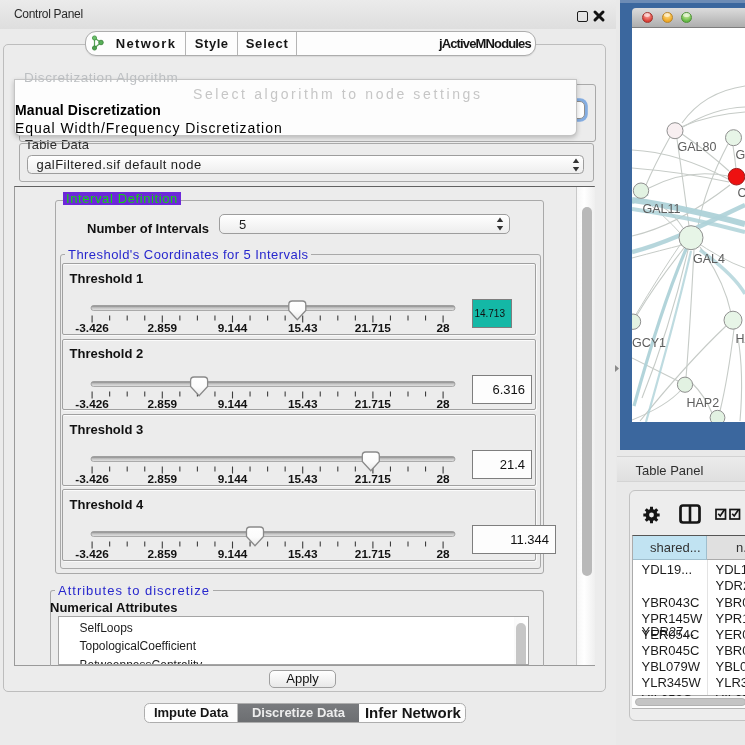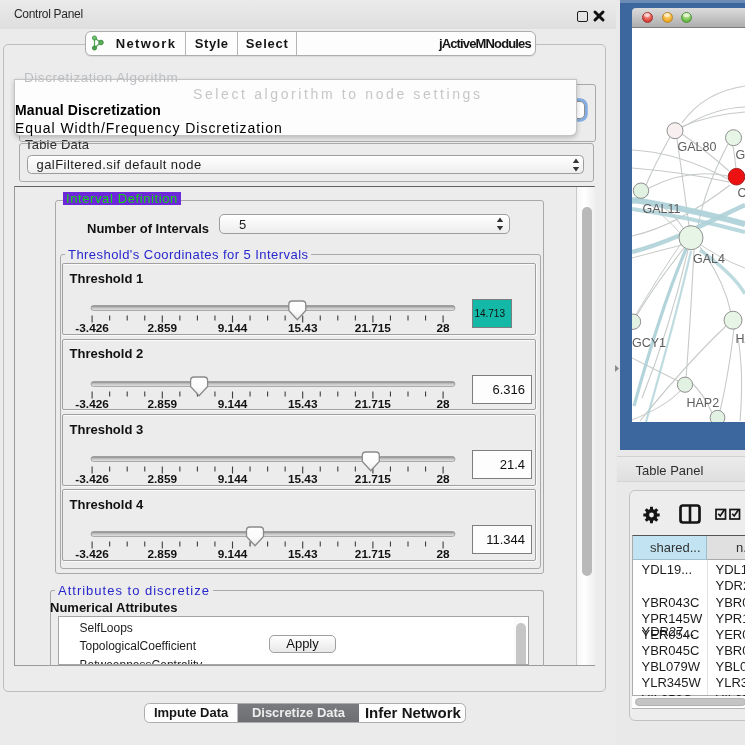--- a/index.html
+++ b/index.html
@@ -9,21 +9,21 @@
 <div id="root">
 
 <div class="abs" style="left:0;top:0;width:616px;height:29px;background:linear-gradient(#ebebeb,#dedede);border-bottom:1px solid #c6c6c6;"></div>
 <div class="abs" style="left:14px;top:7px;font-size:12px;letter-spacing:-0.3px;color:#2a2a2a;">Control Panel</div>
 <div class="abs" style="left:577px;top:10.5px;width:9px;height:9px;border:1.6px solid #1c1c1c;border-radius:2px;"></div>
 <svg class="abs" style="left:592px;top:9px" width="14" height="14" viewBox="0 0 14 14">
       <path d="M3 3 L11 11 M11 3 L3 11" stroke="#111" stroke-width="3" stroke-linecap="round"></path>
     </svg>
 <div class="abs" style="left:0;top:29px;width:616px;height:716px;background:#ebebeb;"></div>
 <div class="abs" style="left:3px;top:44px;width:603px;height:648px;background:#ececec;border:1px solid #bdbdbd;border-radius:5px;box-sizing:border-box;"></div>
-<div class="abs" style="left:85px;top:31px;width:451px;height:25px;border:1px solid #adadad;border-radius:6px;background:#fdfdfd;box-sizing:border-box;overflow:hidden;box-shadow:0 1px 1px rgba(0,0,0,0.08);">
+<div class="abs" style="left:85px;top:31px;width:451px;height:25px;border:1px solid #adadad;border-radius:11px;background:#fdfdfd;box-sizing:border-box;overflow:hidden;box-shadow:0 1px 1px rgba(0,0,0,0.08);">
 <div style="position:absolute;left:0px;top:0;width:100px;height:25px;color:#161616;border-right:1px solid #b5b5b5;font-size:13px;font-weight:bold;letter-spacing:1.3px;line-height:23px;text-align:center;box-sizing:border-box;padding-left:21px;">Network</div>
 <div style="position:absolute;left:100px;top:0;width:52.400000000000006px;height:25px;color:#161616;border-right:1px solid #b5b5b5;font-size:13px;font-weight:bold;letter-spacing:0.55px;line-height:23px;text-align:center;box-sizing:border-box;">Style</div>
 <div style="position:absolute;left:152.4px;top:0;width:58.599999999999994px;height:25px;color:#161616;border-right:1px solid #b5b5b5;font-size:13px;font-weight:bold;letter-spacing:0.8px;line-height:23px;text-align:center;box-sizing:border-box;">Select</div>
 <div style="position:absolute;left:346.8px;top:0;width:104.19999999999999px;height:25px;color:#161616;font-size:13px;font-weight:bold;letter-spacing:-0.85px;line-height:23px;text-align:center;box-sizing:border-box;">jActiveMNodules</div>
 </div>
 <svg class="abs" style="left:91px;top:34px" width="14" height="18" viewBox="0 0 14 18">
       <path d="M3.5 4 V14 M3.5 4 L10 8.5 M3.5 14 L10 8.5" stroke="#57a457" stroke-width="1.2" fill="none"></path>
       <circle cx="3.5" cy="4" r="2.1" fill="#6cc16c" stroke="#3f8f3f" stroke-width="0.8"></circle>
       <circle cx="3.5" cy="14" r="2.1" fill="#4da34d" stroke="#357f35" stroke-width="0.8"></circle>
       <circle cx="10" cy="8.5" r="2.3" fill="#58b058" stroke="#357f35" stroke-width="0.8"></circle>
@@ -231,38 +231,38 @@
         <line x1="362.55" y1="51.5" x2="362.55" y2="56.5" stroke="#3e3e3e" stroke-width="1.1"></line>
         <line x1="380.10" y1="51.5" x2="380.10" y2="58.5" stroke="#3e3e3e" stroke-width="1.1"></line>
         <text x="29.10" y="68" font-size="11.8" font-weight="bold" fill="#111" text-anchor="middle" font-family="Liberation Sans, sans-serif">-3.426</text>
         <text x="99.30" y="68" font-size="11.8" font-weight="bold" fill="#111" text-anchor="middle" font-family="Liberation Sans, sans-serif">2.859</text>
         <text x="169.50" y="68" font-size="11.8" font-weight="bold" fill="#111" text-anchor="middle" font-family="Liberation Sans, sans-serif">9.144</text>
         <text x="239.70" y="68" font-size="11.8" font-weight="bold" fill="#111" text-anchor="middle" font-family="Liberation Sans, sans-serif">15.43</text>
         <text x="309.90" y="68" font-size="11.8" font-weight="bold" fill="#111" text-anchor="middle" font-family="Liberation Sans, sans-serif">21.715</text>
         <text x="380.10" y="68" font-size="11.8" font-weight="bold" fill="#111" text-anchor="middle" font-family="Liberation Sans, sans-serif">28</text>
         <path d="M 183.50 40.5 Q 183.50 37 187.00 37 L 197.00 37 Q 200.50 37 200.50 40.5 L 200.50 46.5 L 192.00 55.8 L 183.50 46.5 Z" fill="url(#th3)" stroke="#8a8a8a" stroke-width="1.3"></path>
       </svg>
-<div style="position:absolute;left:409.5px;top:35px;width:60px;height:29px;background:#fdfdfd;border:1px solid #7e7e7e;box-sizing:border-box;font-size:13px;color:#111;text-align:right;line-height:27px;padding-right:6px;">11.344</div>
+<div style="position:absolute;left:409.5px;top:35px;width:84px;height:29px;background:#fdfdfd;border:1px solid #7e7e7e;box-sizing:border-box;font-size:13px;color:#111;text-align:right;line-height:27px;padding-right:6px;">11.344</div>
 </div>
 <div class="abs" style="left:50px;top:589.5px;width:492px;height:75px;border:1px solid #a9a9a9;border-bottom:none;border-radius:3px 3px 0 0;"></div>
 <div class="abs" style="left:55px;top:583.5px;background:#ececec;padding:0 3px;font-size:13px;letter-spacing:1.0px;line-height:13px;color:#2727cd;">Attributes to discretize</div>
 <div class="abs" style="left:50px;top:600px;font-size:13px;font-weight:bold;color:#111;">Numerical Attributes</div>
 <div class="abs" style="left:57.5px;top:616px;width:471px;height:49px;background:#fff;border:1px solid #a5a5a5;box-sizing:border-box;overflow:hidden;">
       <div style="position:absolute;left:21px;top:3.5px;font-size:12px;color:#1c1c1c;">SelfLoops</div>
       <div style="position:absolute;left:21px;top:22px;font-size:12px;color:#1c1c1c;">TopologicalCoefficient</div>
       <div style="position:absolute;left:21px;top:40.5px;font-size:12px;color:#1c1c1c;">BetweennessCentrality</div>
       <div style="position:absolute;right:1px;top:0;width:13px;height:48px;background:linear-gradient(90deg,#fafafa,#fff);"></div>
       <div style="position:absolute;right:2px;top:6px;width:10px;height:42px;background:#c6c6c6;border-radius:5px 5px 0 0;"></div>
     </div>
 <div class="abs" style="left:14px;top:78.5px;width:563px;height:57.5px;background:#fdfdfd;border:1px solid rgba(150,150,150,0.55);border-radius:0 0 6px 6px;box-sizing:border-box;box-shadow:0 2px 5px rgba(0,0,0,0.22);"></div>
 <div class="abs" style="left:24px;top:70px;font-size:13.5px;letter-spacing:0.55px;color:#bcbfc2;">Discretization Algorithm</div>
 <div class="abs" style="left:193px;top:86px;font-size:14px;letter-spacing:2.62px;color:#c6c6c6;">Select algorithm to node settings</div>
 <div class="abs" style="left:15px;top:101.5px;font-size:14px;font-weight:bold;letter-spacing:0.1px;color:#000;">Manual Discretization</div>
 <div class="abs" style="left:15px;top:120px;font-size:14px;letter-spacing:0.95px;color:#000;">Equal Width/Frequency Discretization</div>
-<div class="abs" style="left:269px;top:635px;width:67px;height:18px;background:linear-gradient(#ffffff,#e8e8e8);border:1px solid #9f9f9f;border-radius:5px;box-sizing:border-box;font-size:13px;color:#111;text-align:center;line-height:16.5px;">Apply</div>
+<div class="abs" style="left:269px;top:670px;width:67px;height:18px;background:linear-gradient(#ffffff,#e8e8e8);border:1px solid #9f9f9f;border-radius:5px;box-sizing:border-box;font-size:13px;color:#111;text-align:center;line-height:16.5px;">Apply</div>
 <div class="abs" style="left:144px;top:703px;width:322px;height:20.4px;border:1px solid #adadad;border-radius:5.5px;background:#fdfdfd;box-sizing:border-box;overflow:hidden;">
 <div style="position:absolute;left:0px;top:0;width:93.19999999999999px;height:20.4px;color:#161616;border-right:1px solid #bdbdbd;font-size:13px;font-weight:bold;line-height:18.5px;text-align:center;box-sizing:border-box;">Impute Data</div>
 <div style="position:absolute;left:93.19999999999999px;top:0;width:120.60000000000002px;height:20.4px;background:linear-gradient(#797b7e,#6b6d70);color:#ededed;font-size:13px;font-weight:bold;line-height:18.5px;text-align:center;box-sizing:border-box;">Discretize Data</div>
 <div style="position:absolute;left:213.8px;top:0;width:108.19999999999999px;height:20.4px;color:#161616;font-size:15px;font-weight:bold;line-height:18.5px;text-align:center;box-sizing:border-box;">Infer Network</div>
 </div>
 <svg class="abs" style="left:614px;top:364px" width="6" height="9" viewBox="0 0 6 9">
       <path d="M1 1 L5 4.5 L1 8 Z" fill="#8a8a8a"></path>
     </svg>
 <div class="abs" style="left:620px;top:0;width:125px;height:450px;background:#3b679e;"></div>
 <div class="abs" style="left:620px;top:0;width:125px;height:2.5px;background:#6d8cb5;"></div>

